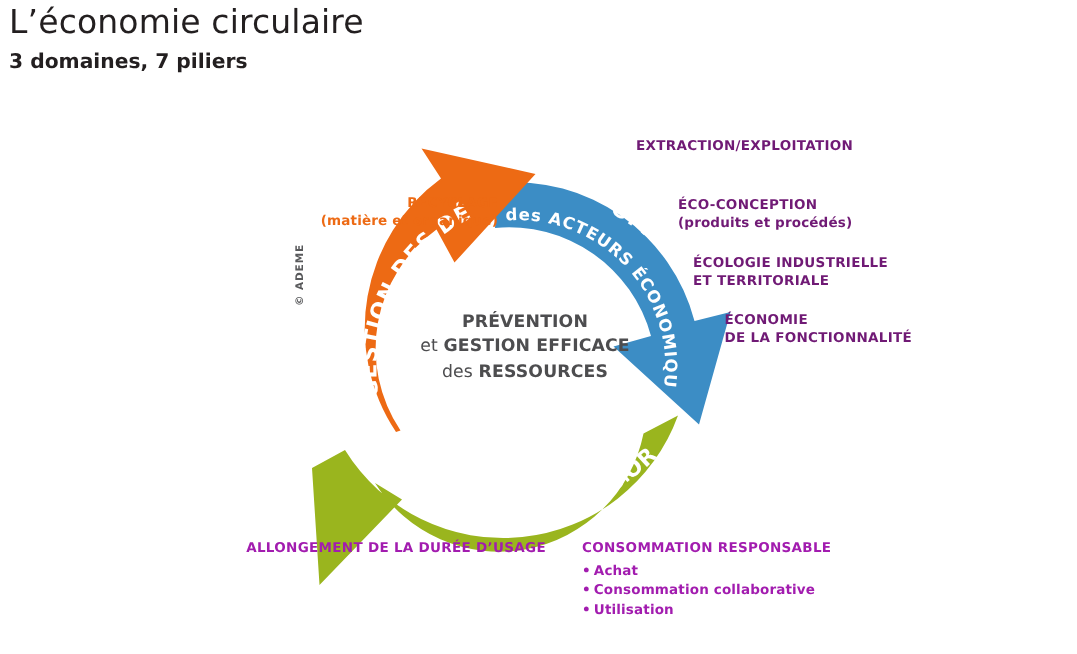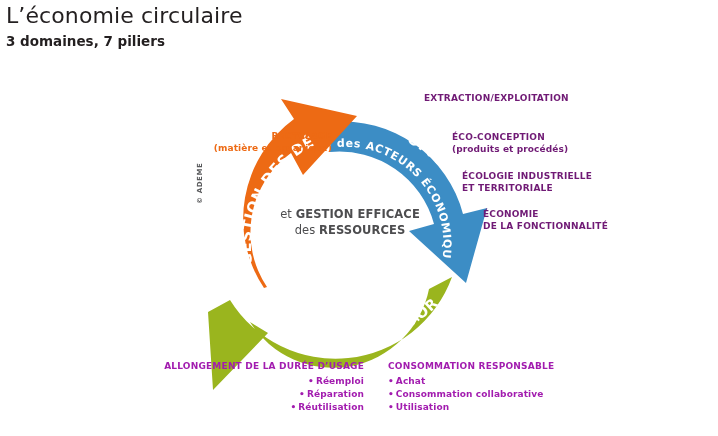--- a/index.html
+++ b/index.html
@@ -223,20 +223,21 @@
       </text>
       <text class="arc-label small">
         <textPath href="#pathDemandSmall" startOffset="13%">des CONSOMMATEURS</textPath>
       </text>
     </svg>
   </div>
 
   <div class="credit">© ADEME</div>
 
   <div class="center-text">
+    <div>PRÉVENTION</div>
     <div><span class="lo">et </span><span>GESTION EFFICACE</span></div>
     <div><span class="lo">des </span><span>RESSOURCES</span></div>
   </div>
 
   <div class="callout blue-txt c-extraction">
     <div class="head">EXTRACTION/EXPLOITATION</div>
   </div>
 
   <div class="callout blue-txt c-ecoconcep">
     <div class="head">ÉCO-CONCEPTION</div>
@@ -253,25 +254,20 @@
     <div class="head">DE LA FONCTIONNALITÉ</div>
   </div>
 
   <div class="callout orange-txt c-recyclage">
     <div class="head">RECYCLAGE</div>
     <div class="sub">(matière et organique)</div>
   </div>
 
   <div class="callout green-txt c-allongement">
     <div class="head">ALLONGEMENT DE LA DURÉE D’USAGE</div>
-    <ul>
-      <li><span class="bul">•</span><span>Réemploi</span></li>
-      <li><span class="bul">•</span><span>Réparation</span></li>
-      <li><span class="bul">•</span><span>Réutilisation</span></li>
-    </ul>
   </div>
 
   <div class="callout green-txt c-consommation">
     <div class="head">CONSOMMATION RESPONSABLE</div>
     <ul>
       <li><span class="bul">•</span><span>Achat</span></li>
       <li><span class="bul">•</span><span>Consommation collaborative</span></li>
       <li><span class="bul">•</span><span>Utilisation</span></li>
     </ul>
   </div>

